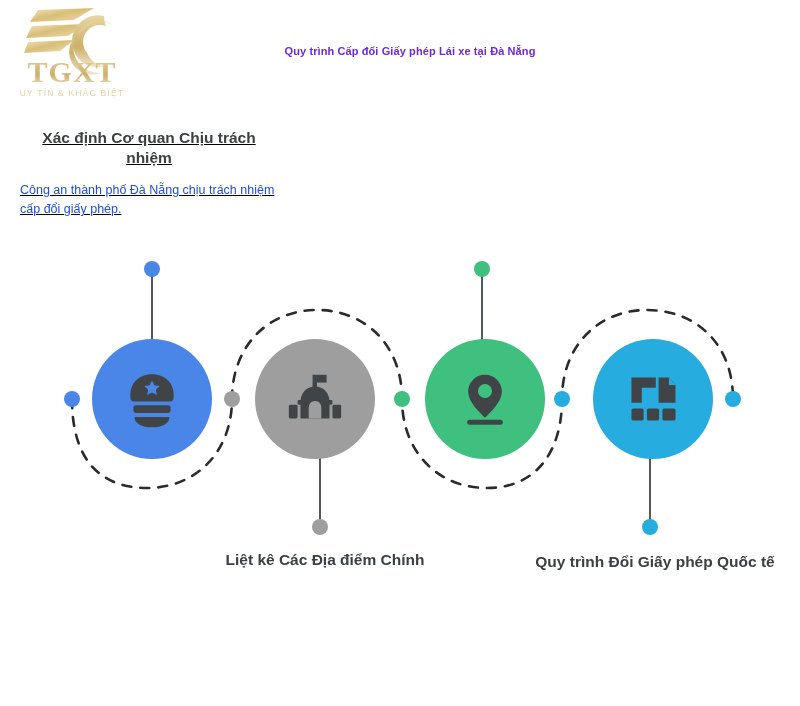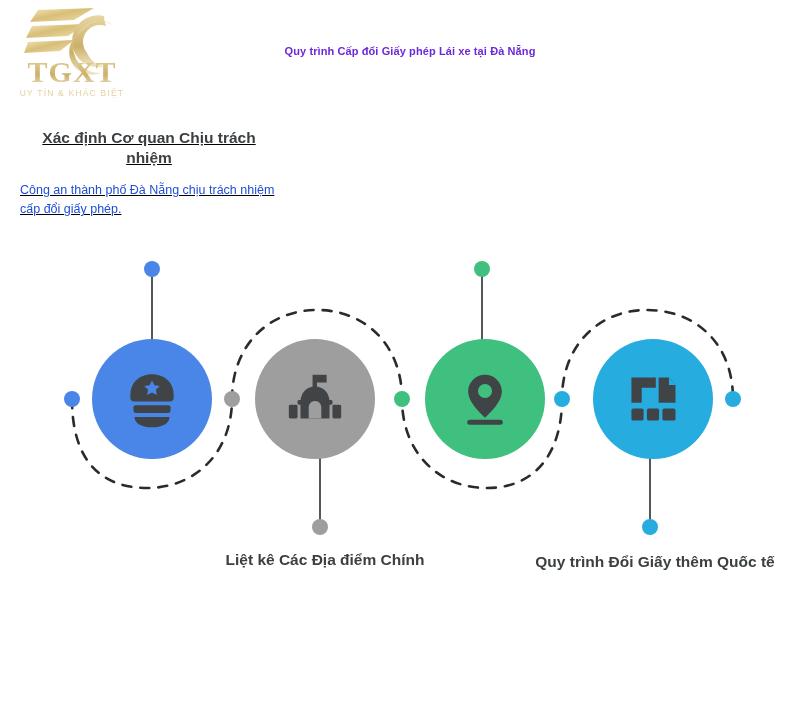--- a/index.html
+++ b/index.html
@@ -212,16 +212,16 @@
     <p class="b-title">Xác định Cơ quan Chịu trách nhiệm</p>
     <p class="b-desc">Công an thành phố Đà Nẵng chịu trách nhiệm cấp đổi giấy phép.</p>
   </div>
 
   <div class="block block-2">
     <p class="b-title">Liệt kê Các Địa điểm Chính</p>
   </div>
 
 
   <div class="block block-4">
-    <p class="b-title">Quy trình Đổi Giấy thêm Quốc tế</p>
+    <p class="b-title">Quy trình Đổi Giấy phép Quốc tế</p>
   </div>
 
 </div>
 
 </body></html>

